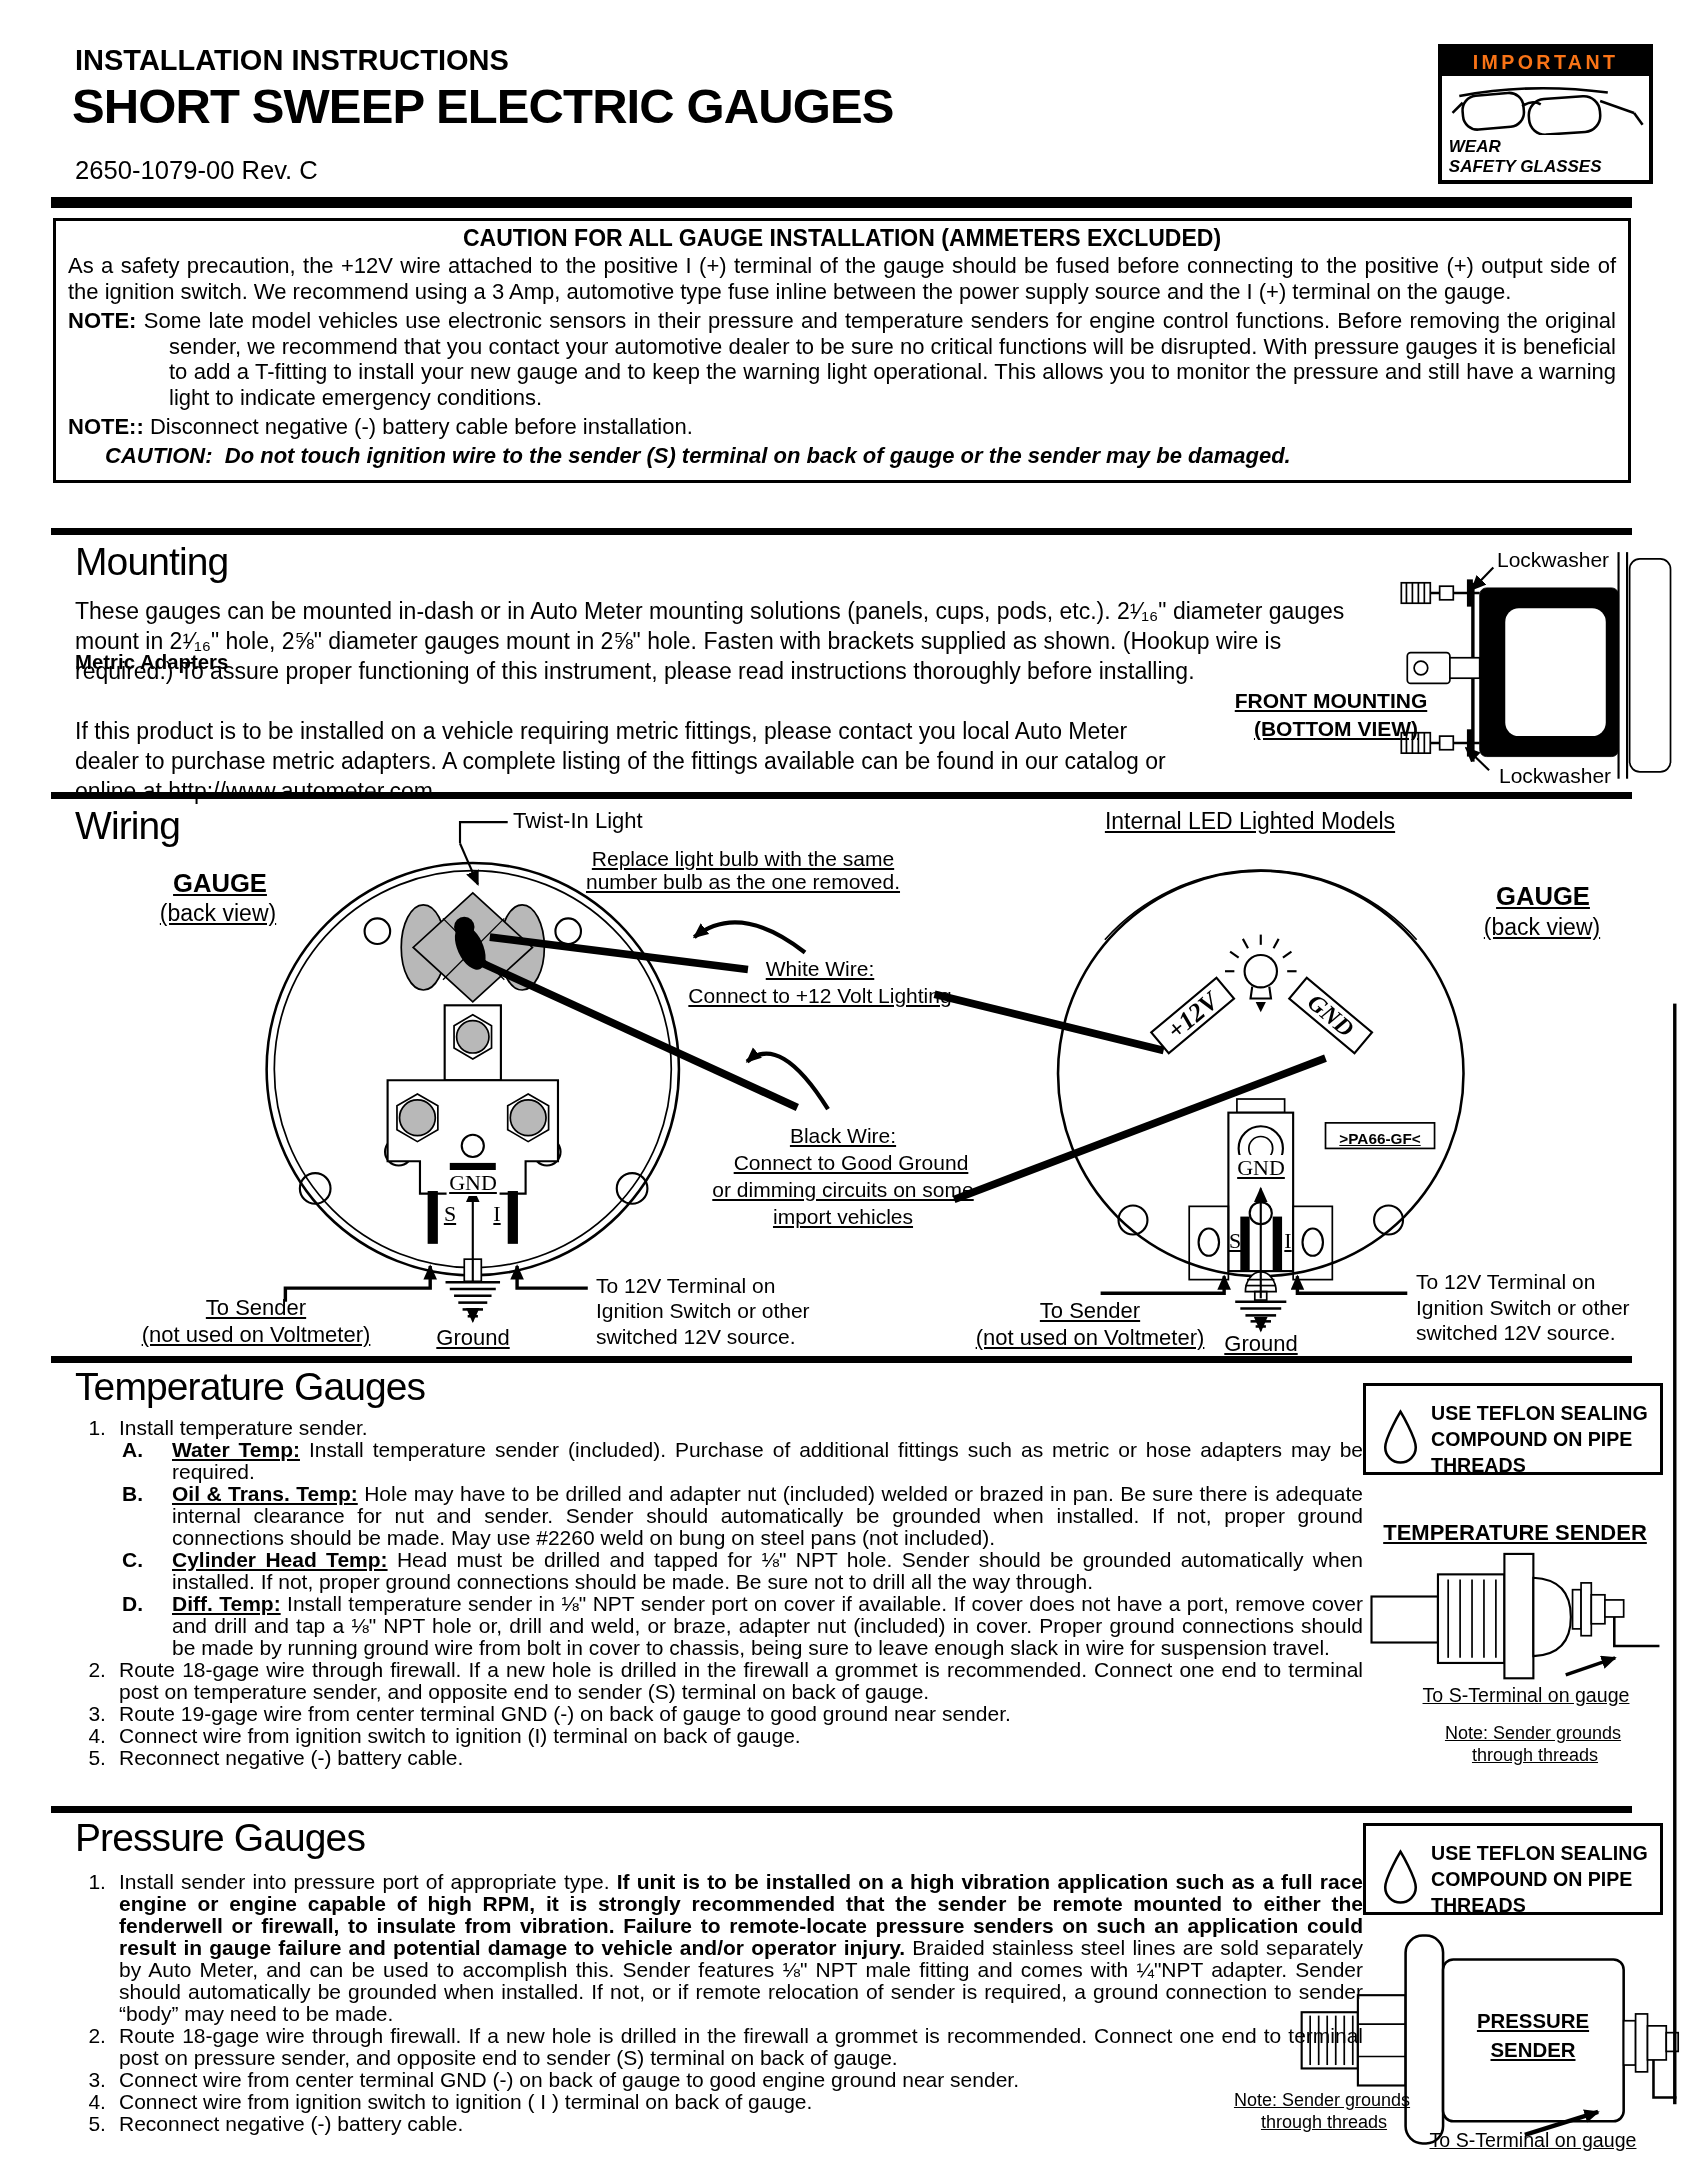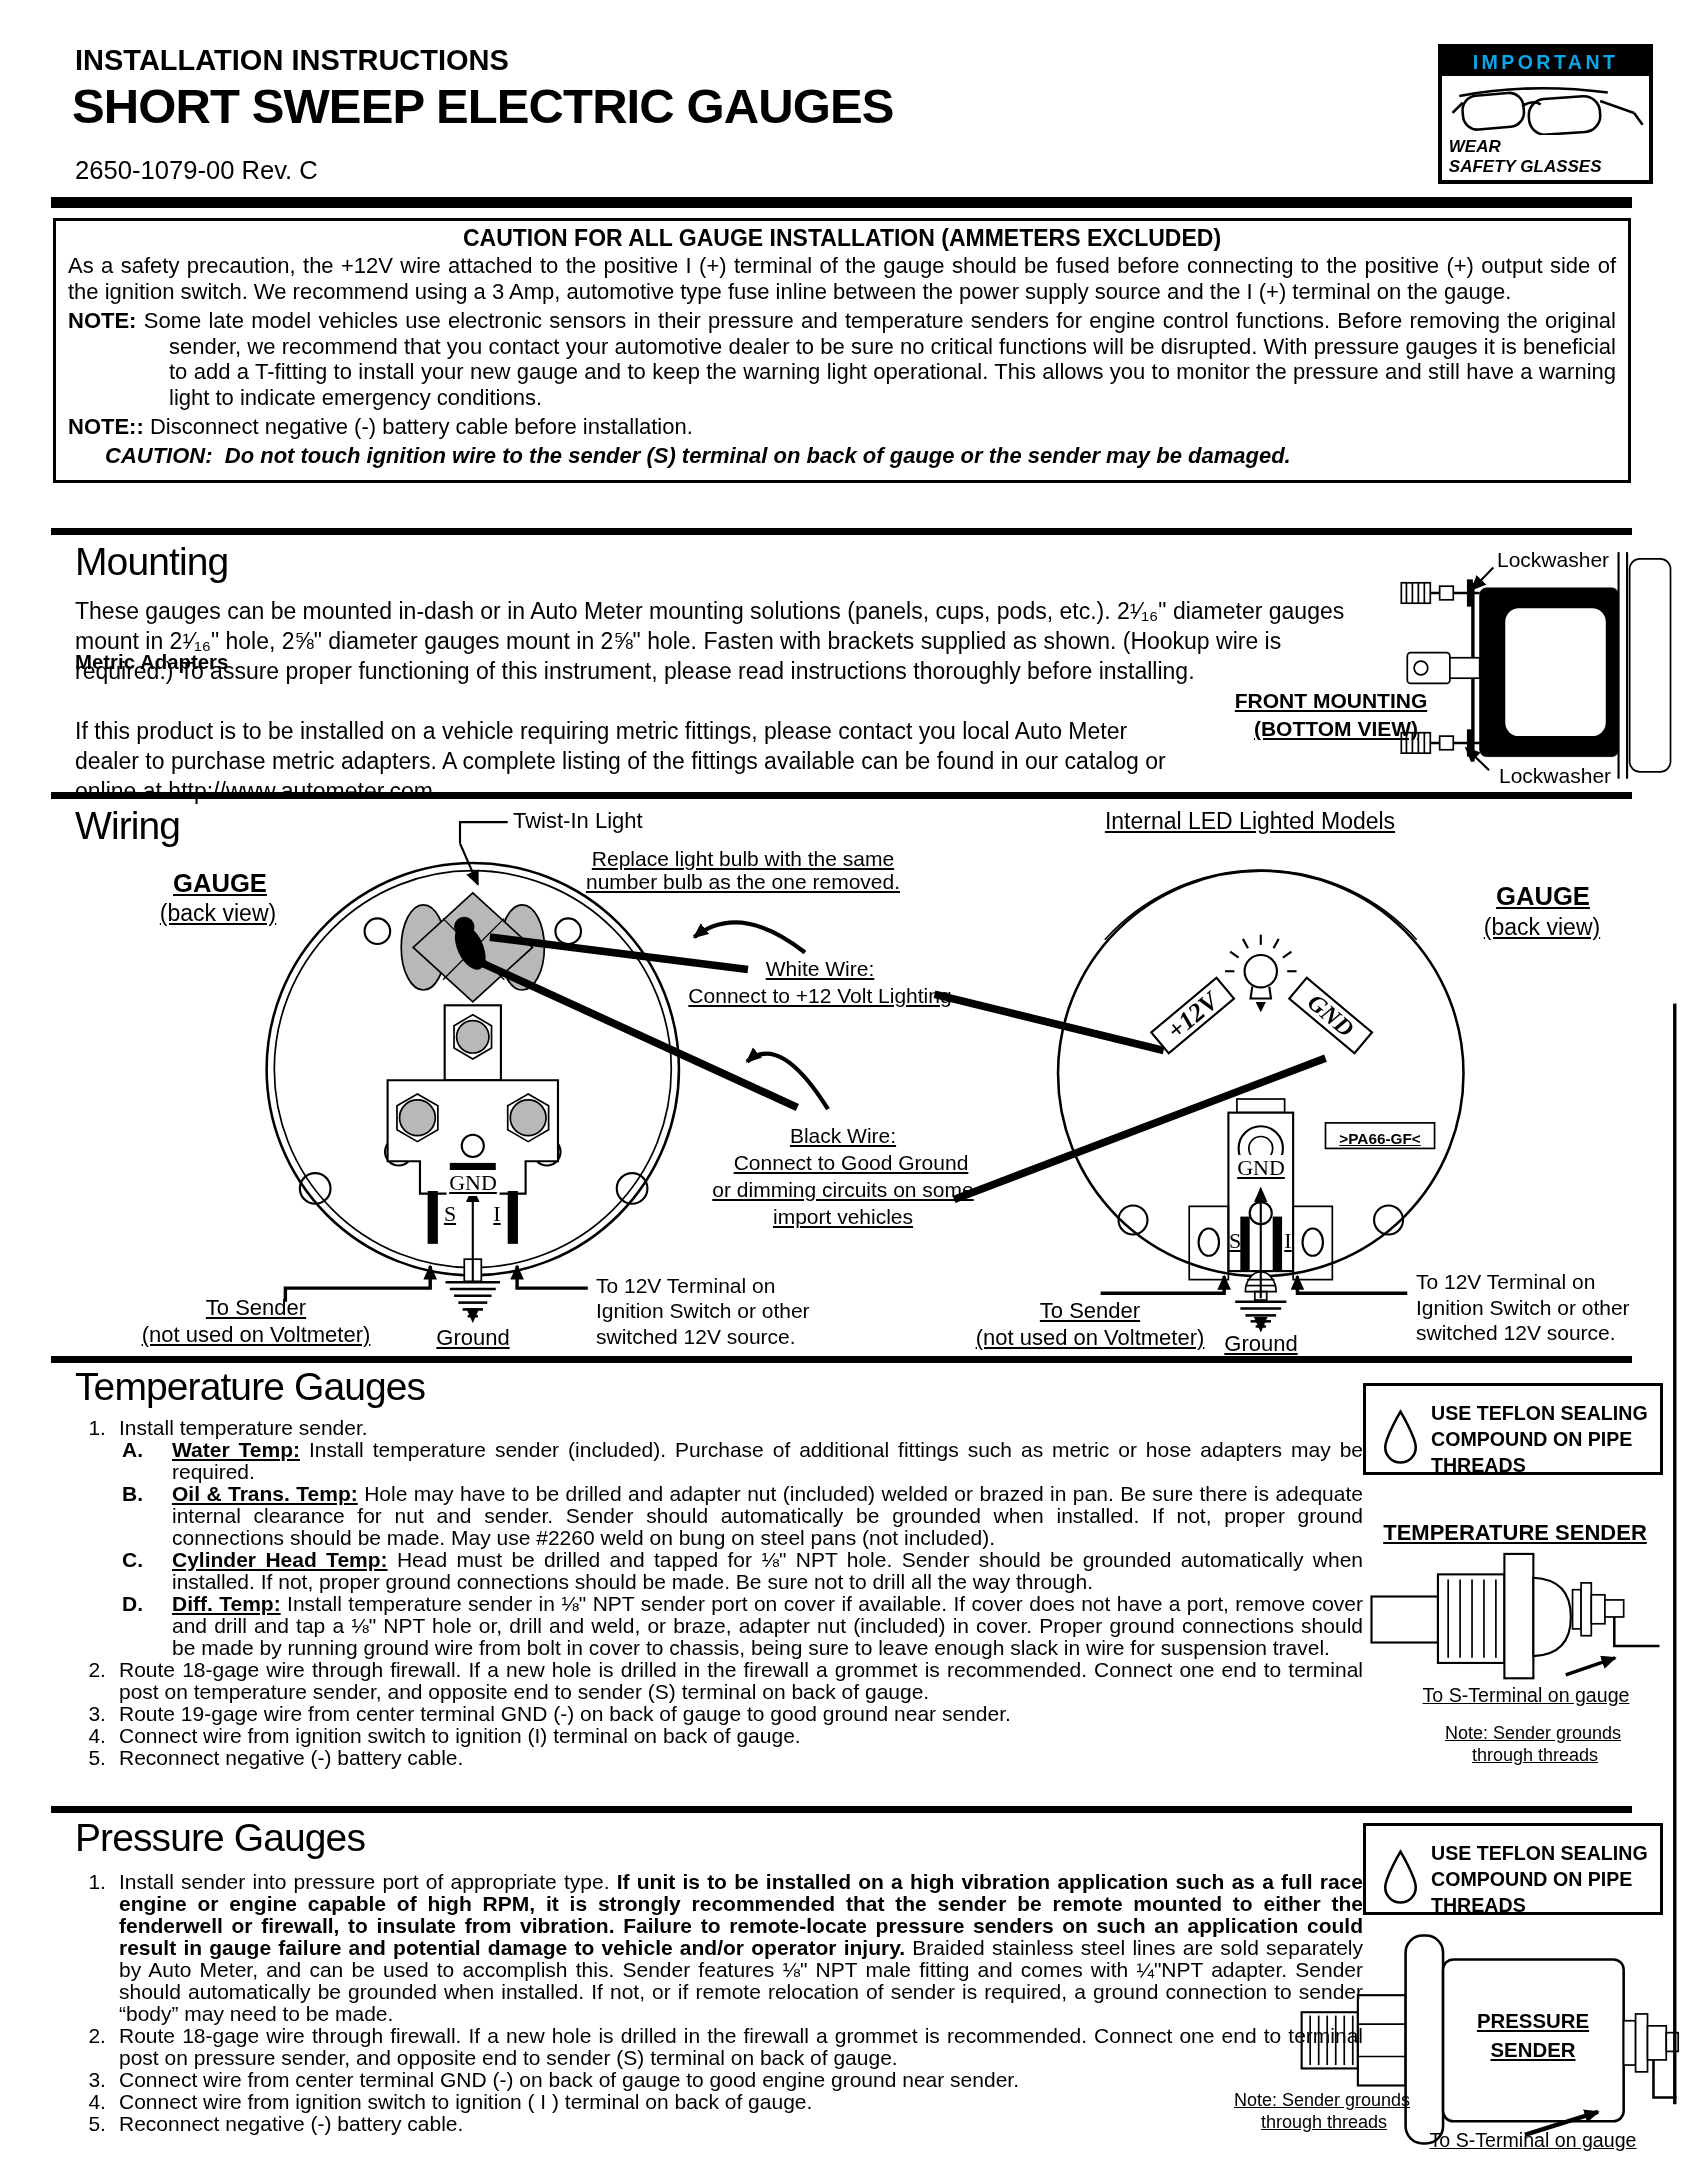--- a/index.html
+++ b/index.html
@@ -29,21 +29,21 @@
   .plist{font-size:21px;line-height:22px;}
   .li{position:relative;padding-left:34px;text-align:justify;}
   .li .num{position:absolute;left:3.4px;}
   .sub{position:relative;padding-left:87px;text-align:justify;}
   .sletter{position:absolute;left:37px;font-weight:700;}
   .slabel{font-weight:700;text-decoration:underline;}
   .teflon{position:absolute;width:300px;height:92px;border:3.4px solid #000;box-sizing:border-box;}
   .teflon .txt{position:absolute;left:65px;top:13.6px;font-size:19.6px;line-height:26.4px;font-weight:700;}
   .badge{position:absolute;left:1438px;top:44px;width:215px;height:140px;border:4.3px solid #000;
          box-sizing:border-box;background:#fff;}
-  .badge .top{background:#000;color:#0ea5e9;text-align:center;font-size:19.6px;font-weight:700;
+  .badge .top{background:#000;color:#f97316;text-align:center;font-size:19.6px;font-weight:700;
               letter-spacing:3.4px;height:28px;line-height:28px;}
   .badge .wear{position:absolute;left:6.8px;top:89px;font-size:17px;font-weight:700;font-style:italic;}
   .badge .sg{position:absolute;left:6.8px;top:109px;font-size:17px;font-weight:700;font-style:italic;}
   svg{display:block;}
   .art{position:absolute;left:0;top:0;pointer-events:none;}
 </style>
 </head>
 <body>
 
 <div class="page">

